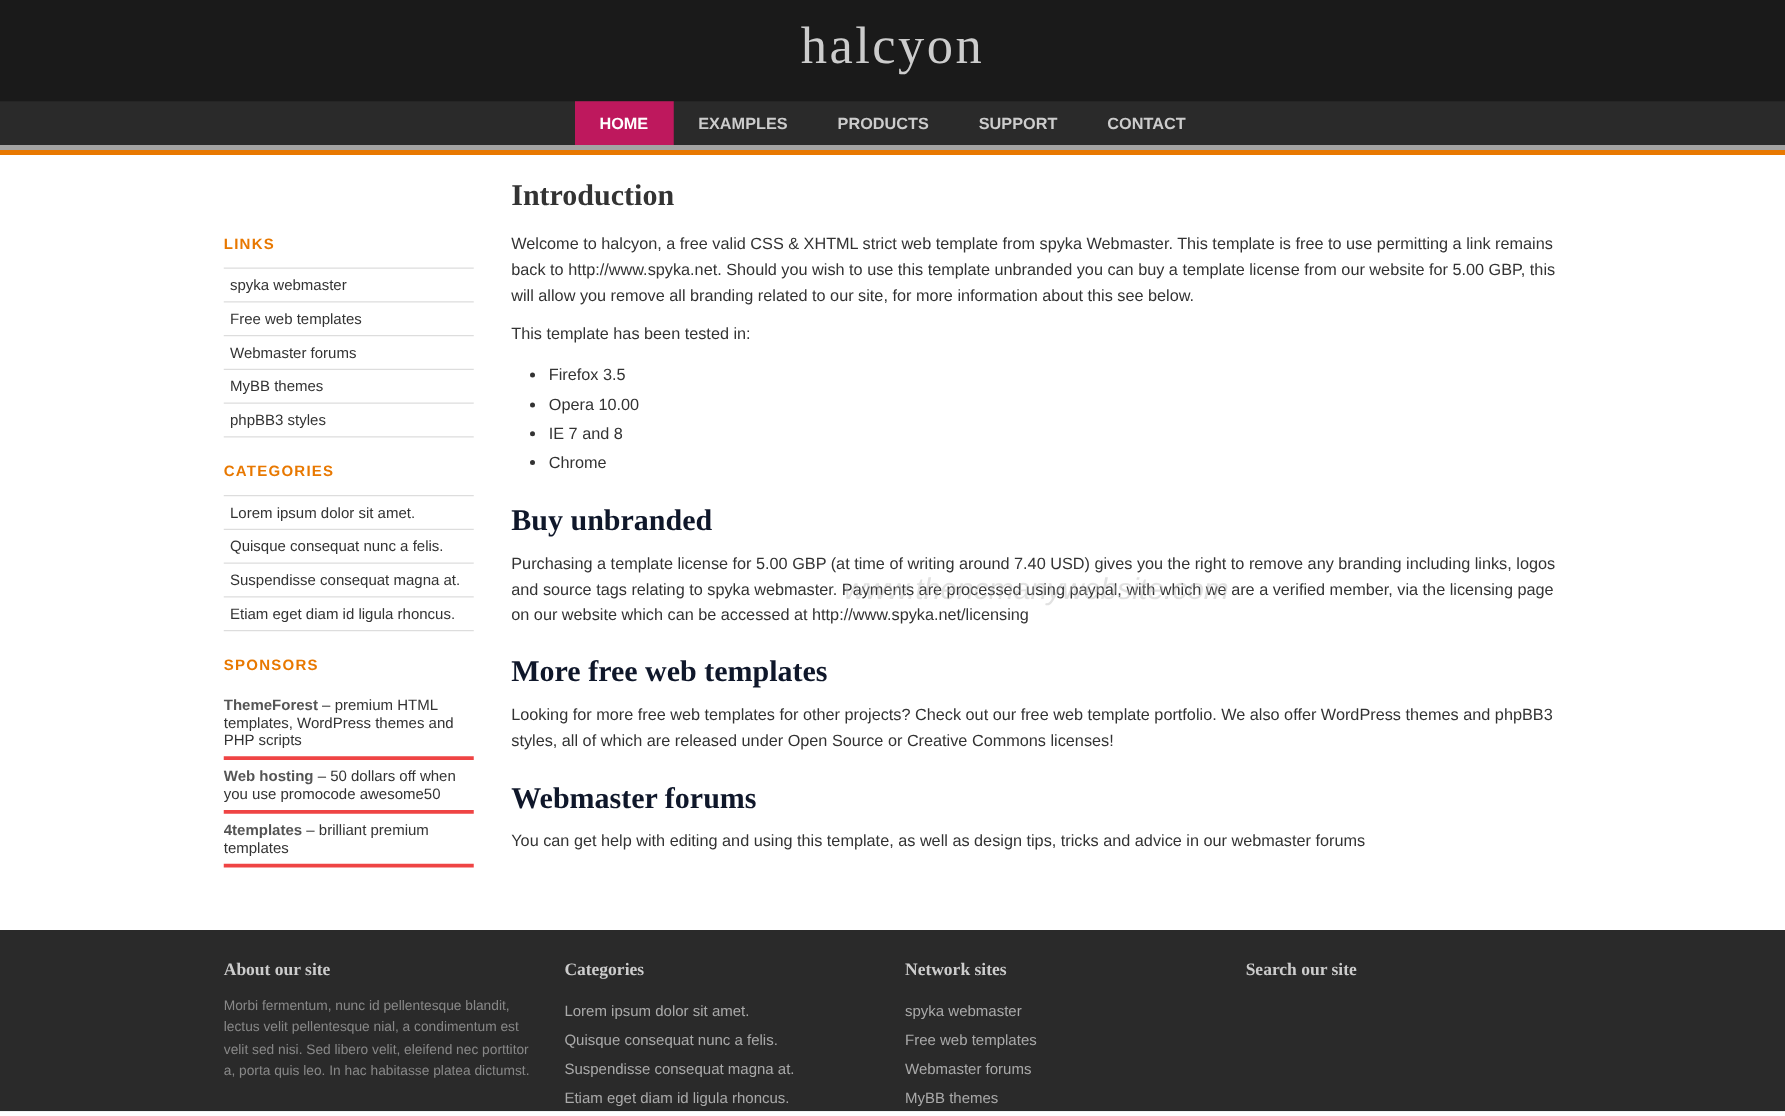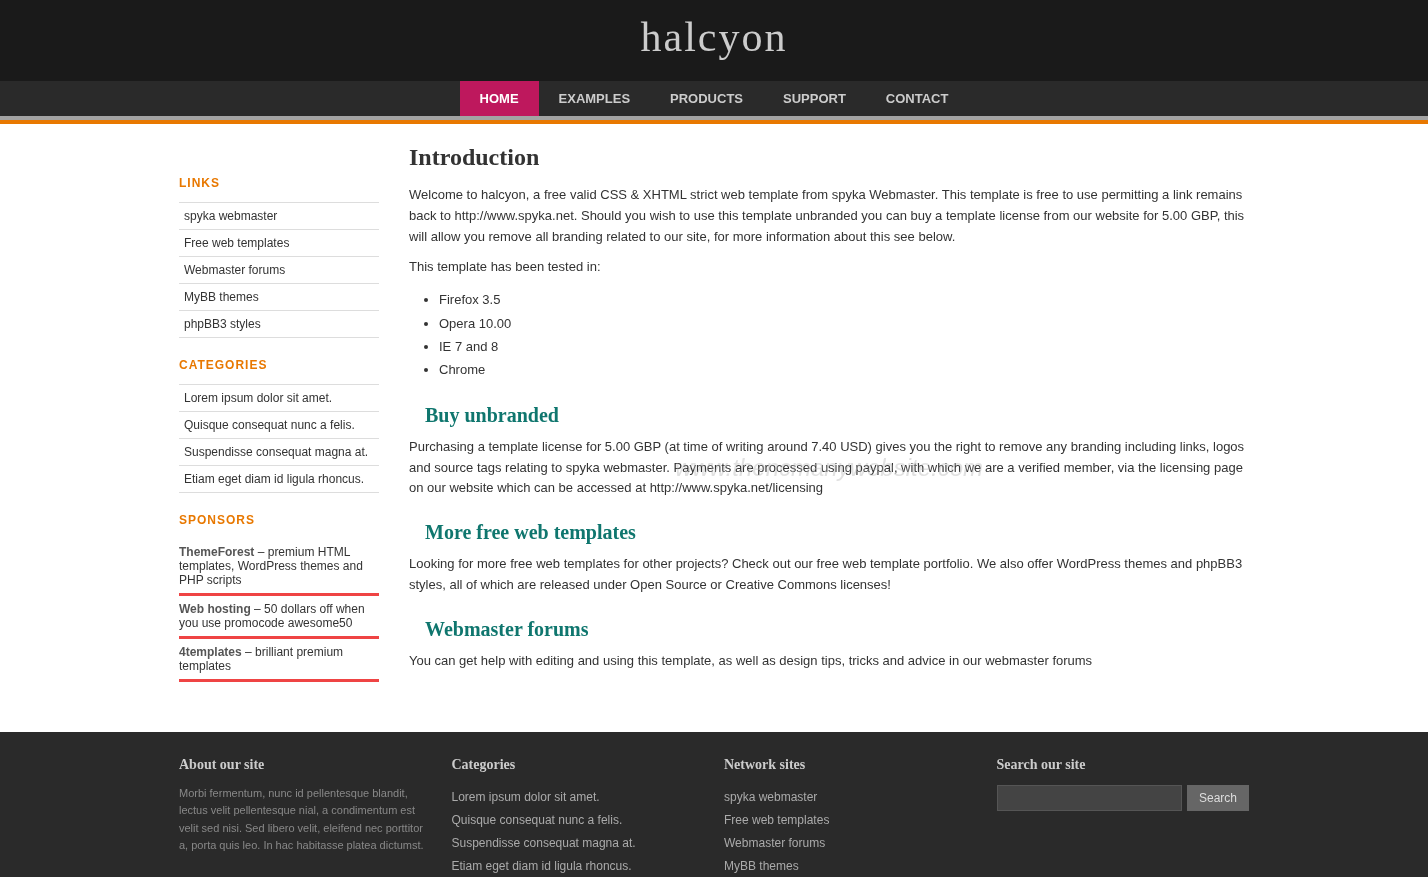--- a/index.html
+++ b/index.html
@@ -122,23 +122,23 @@
       flex: 1;
     }
     #main-content h1 {
       font-size: 24px;
       font-weight: bold;
       color: #333;
       margin-bottom: 14px;
       font-family: Georgia, serif;
     }
     #main-content h2 {
-      font-size: 20px;
-      color: #0f766e;
-      margin: 22px 0 10px 16px;
+      font-size: 24px;
+      color: #0f172a;
+      margin: 22px 0 10px 0;
       font-family: Georgia, serif;
       font-weight: bold;
     }
     #main-content p {
       font-size: 13px;
       line-height: 1.6;
       color: #333;
       margin-bottom: 10px;
     }
     #main-content ul {
@@ -345,21 +345,17 @@
         <li><a href="#">spyka webmaster</a></li>
         <li><a href="#">Free web templates</a></li>
         <li><a href="#">Webmaster forums</a></li>
         <li><a href="#">MyBB themes</a></li>
 
       </ul>
     </div>
 
     <div class="footer-col">
       <h3>Search our site</h3>
-      <div class="footer-search">
-        <input type="text" style="">
-        <button>Search</button>
-      </div>
     </div>
 
   </div>
 
 </div>
 
 </body></html>

